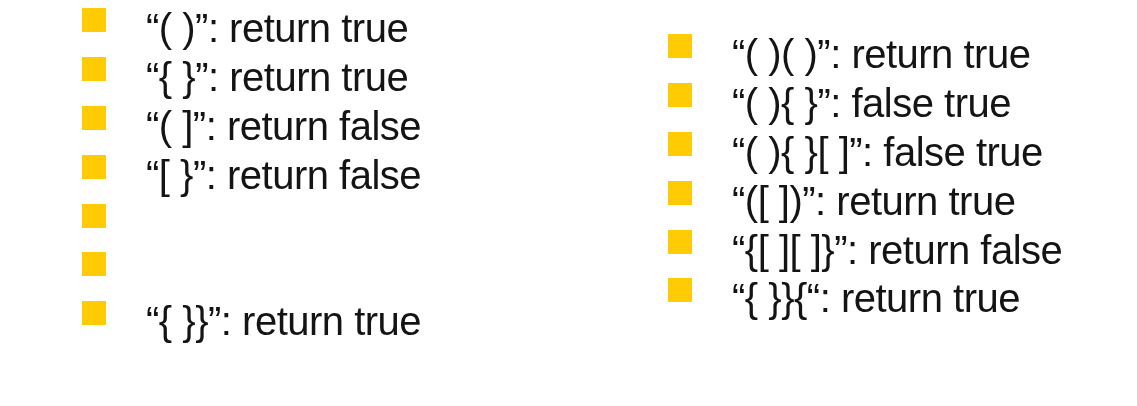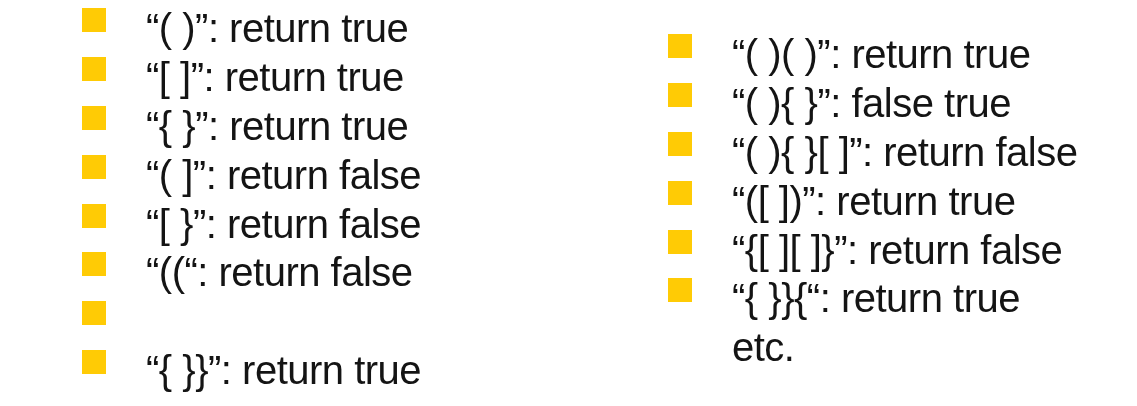--- a/index.html
+++ b/index.html
@@ -61,37 +61,32 @@
 
 <div class="slide">
 
   <div class="col col-left">
     <div class="row">
       <span class="bullet"></span>
       <span class="txt">“( )”: return true</span>
     </div>
     <div class="row">
       <span class="bullet"></span>
-      <span class="txt">“[ ]”: return true</span>
-    </div>
-    <div class="row">
-      <span class="bullet"></span>
       <span class="txt">“{ }”: return true</span>
     </div>
     <div class="row">
       <span class="bullet"></span>
       <span class="txt">“( ]”: return false</span>
     </div>
     <div class="row">
       <span class="bullet"></span>
       <span class="txt">“[ }”: return false</span>
     </div>
     <div class="row">
       <span class="bullet"></span>
-      <span class="txt">“((“: return false</span>
     </div>
     <div class="row">
       <span class="bullet"></span>
     </div>
     <div class="row">
       <span class="bullet"></span>
       <span class="txt">“{ }}”: return true</span>
     </div>
   </div>
 
@@ -99,33 +94,29 @@
     <div class="row">
       <span class="bullet"></span>
       <span class="txt"><span>“( )( )”: return </span><span class="hl">t</span><span>rue</span></span>
     </div>
     <div class="row">
       <span class="bullet"></span>
       <span class="txt">“( ){ }”: false true</span>
     </div>
     <div class="row">
       <span class="bullet"></span>
-      <span class="txt">“( ){ }[ ]”: return false</span>
+      <span class="txt">“( ){ }[ ]”: false true</span>
     </div>
     <div class="row">
       <span class="bullet"></span>
       <span class="txt">“([ ])”: return true</span>
     </div>
     <div class="row">
       <span class="bullet"></span>
       <span class="txt">“{[ ][ ]}”: return false</span>
     </div>
     <div class="row">
       <span class="bullet"></span>
       <span class="txt">“{ }}{“: return true</span>
     </div>
-    <div class="row no-bullet">
-      <span class="bullet"></span>
-      <span class="txt">etc.</span>
-    </div>
   </div>
 
 </div>
 
 </body></html>

